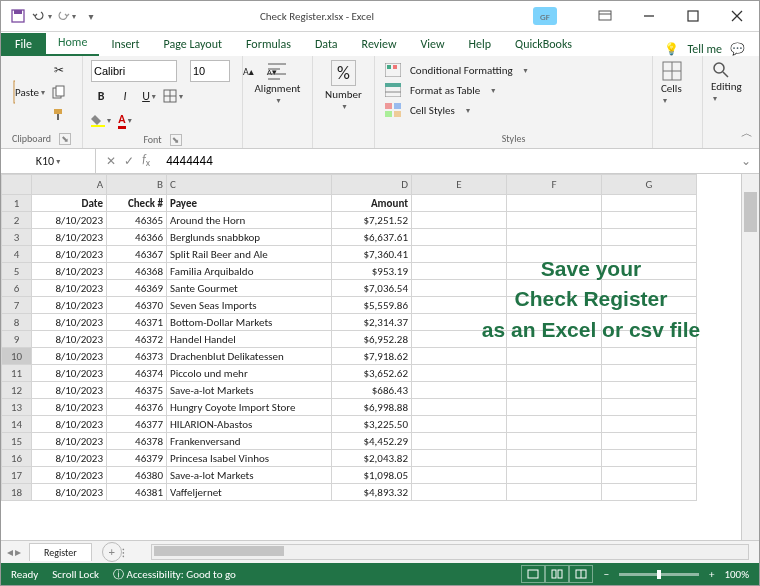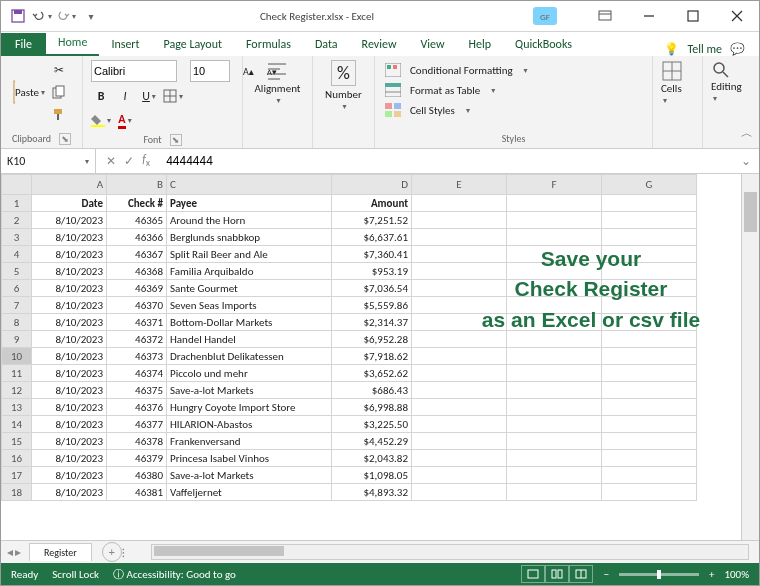--- a/index.html
+++ b/index.html
@@ -24,21 +24,21 @@
 .font-controls{display:flex;gap:13px;align-items:center}
 .font-select{border:1px solid #bbb;height:20px;font-size:11px;padding:0 2px;background:#fff}
 .font-name{width:80px}
 .font-size{width:34px}
 .row2{display:flex;gap:4px;margin-top:4px;align-items:center}
 .mini-btn{width:20px;height:20px;display:flex;align-items:center;justify-content:center;cursor:pointer;font-size:12px}
 .styles-group{flex:1;display:flex;flex-direction:column;padding:4px 10px 0}
 .style-line{display:flex;align-items:center;gap:9px;height:20px;font-size:11px;cursor:pointer}
 .collapse{position:absolute;right:6px;bottom:6px;cursor:pointer;color:#666}
 .namebar{height:24px;border-bottom:1px solid #ccc;display:flex;align-items:center}
-.namebox{width:95px;border-right:1px solid #ccc;height:100%;display:flex;align-items:center;padding:0 6px;box-sizing:border-box;justify-content:space-between}
+.namebox{width:95px;border-right:1px solid #ccc;height:100%;display:flex;align-items:center;padding:0 6px;box-sizing:border-box;justify-content:center}
 .fx-btns{display:flex;align-items:center;gap:8px;padding:0 10px;color:#888}
 .fx-btn{cursor:pointer}
 .formula-input{flex:1;border:none;outline:none;height:100%;font-size:12px;padding:0 6px}
 .gridwrap{flex:1;display:flex;overflow:hidden;position:relative}
 .grid{flex:1;overflow:hidden;position:relative}
 table{border-collapse:collapse;table-layout:fixed}
 th,td{border:1px solid #d4d4d4;height:17px;font-size:11px;padding:0 3px;box-sizing:border-box;overflow:hidden;white-space:nowrap}
 .rowhead{background:#e6e6e6;text-align:center;width:30px;color:#555;font-weight:normal}
 .colhead{background:#e6e6e6;text-align:center;color:#555;font-weight:normal;height:20px}
 .col-A{width:75px;text-align:right}
@@ -47,21 +47,21 @@
 .col-D{width:80px;text-align:right}
 .col-E{width:95px}
 .col-F{width:95px}
 .col-G{width:95px}
 .hdr-row td{font-weight:bold}
 .hdr-row .col-A,.hdr-row .col-B,.hdr-row .col-D{text-align:right}
 .hdr-row .col-C{text-align:left}
 tr.sel .rowhead{background:#ccc}
 .vscroll{width:17px;background:#f0f0f0;border-left:1px solid #ccc;position:relative}
 .vscroll-thumb{position:absolute;top:18px;left:2px;right:2px;height:40px;background:#c4c4c4}
-.overlay-text{position:absolute;left:450px;top:70px;width:280px;color:#217346;font-size:21px;font-weight:bold;text-align:center;line-height:1.45;font-family:"Segoe UI",sans-serif;pointer-events:none}
+.overlay-text{position:absolute;left:450px;top:80px;width:280px;color:#217346;font-size:21px;font-weight:bold;text-align:center;line-height:1.45;font-family:"Segoe UI",sans-serif;pointer-events:none}
 .sheet-tabs{height:22px;border-top:1px solid #ccc;display:flex;align-items:center;background:#f3f3f3;padding-left:6px}
 .sheet-nav{display:flex;gap:2px;color:#888}
 .sheet-tab{background:#fff;border:1px solid #ccc;border-bottom:none;padding:2px 14px;font-size:10px;margin-left:8px;cursor:pointer}
 .add-sheet{width:18px;height:18px;border:1px solid #bbb;border-radius:50%;display:flex;align-items:center;justify-content:center;margin-left:10px;cursor:pointer;color:#888}
 .hscroll-track{flex:1;margin-left:20px;margin-right:10px;height:14px;background:#f0f0f0;border:1px solid #ccc;position:relative}
 .hscroll-thumb{position:absolute;left:2px;top:1px;height:10px;width:130px;background:#c4c4c4}
 .statusbar{height:22px;background:#217346;color:#fff;display:flex;align-items:center;font-size:11px;padding:0 10px;gap:14px}
 .status-right{margin-left:auto;display:flex;align-items:center;gap:10px}
 .view-btns{display:flex;gap:0}
 .view-btn{width:22px;height:16px;border:1px solid rgba(255,255,255,.4);display:flex;align-items:center;justify-content:center}

